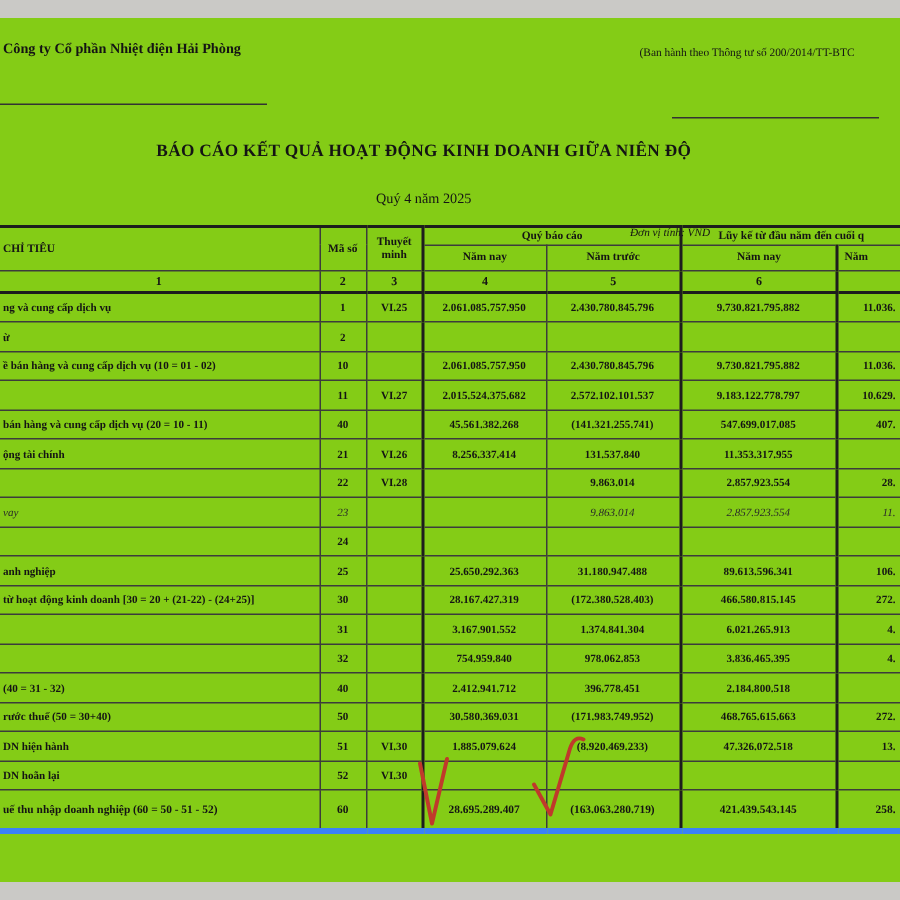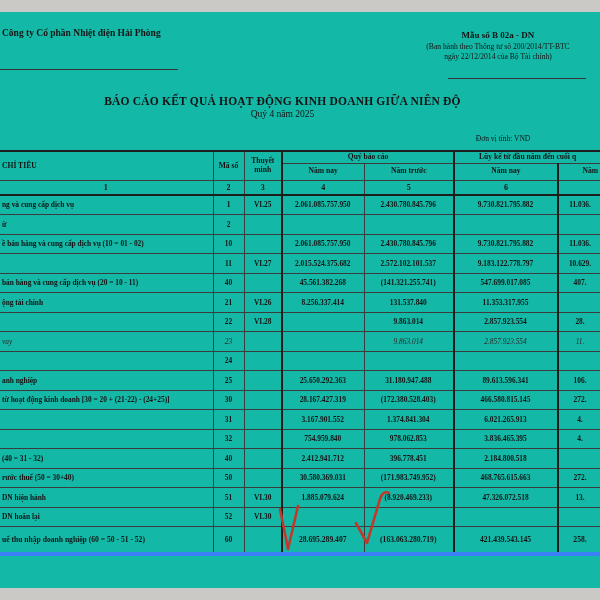--- a/index.html
+++ b/index.html
@@ -1,65 +1,63 @@
 <!DOCTYPE html>
 <html><head>
 <meta charset="utf-8">
 <style>
   html,body{margin:0;padding:0;background:#fff;}
-  .viewport{position:relative;width:600px;height:600px;background:#14b8a6;overflow:hidden;
+  .viewport{position:relative;width:600px;height:600px;background:#84cc16;overflow:hidden;
             font-family:"Liberation Serif","DejaVu Serif",serif;color:#141414;}
   .strip{position:absolute;left:0;width:600px;height:12px;background:#cac9c6;}
   .strip.top{top:0;}
   .strip.bottom{top:588px;}
 
   .company{position:absolute;left:2px;top:27px;font-size:9.5px;font-weight:bold;line-height:1.45;white-space:nowrap;}
   .company-underline{position:absolute;left:0;top:69px;width:178px;border-top:1px solid #333;}
 
   .form-block{position:absolute;left:398px;top:30px;width:200px;text-align:center;line-height:1.3;}
   .form-line1{font-size:9px;font-weight:bold;}
   .form-line2,.form-line3{font-size:7.6px;}
   .form-underline{position:absolute;left:448px;top:78px;width:138px;border-top:1px solid #333;}
 
   .title{position:absolute;left:0;top:95px;width:565px;text-align:center;font-size:11.5px;font-weight:bold;letter-spacing:.2px;}
-  .subtitle{position:absolute;left:0;top:109px;width:565px;text-align:center;font-size:9.5px;}
-  .unit-note{position:absolute;left:420px;top:134px;width:166px;text-align:center;font-size:7.5px;}
+  .subtitle{position:absolute;left:0;top:128px;width:565px;text-align:center;font-size:9.5px;}
+  .unit-note{position:absolute;left:420px;top:150px;width:166px;text-align:left;font-style:italic;font-size:7.5px;}
 
   table.report{position:absolute;left:0;top:150px;width:600px;border-collapse:collapse;table-layout:fixed;}
   th,td{border:1px solid #3c3c3c;padding:0 3px;overflow:hidden;white-space:nowrap;vertical-align:middle;}
   thead th{font-size:7.6px;font-weight:bold;text-align:center;padding:1px 2px;white-space:normal;line-height:1.15;}
   thead tr.h1 th{border-top:2px solid #1d1d1d;}
   thead tr.h3 td{font-size:8px;font-weight:bold;text-align:center;height:13px;border-bottom:2px solid #1d1d1d;}
   tbody td{height:18.5px;font-size:7.4px;font-weight:bold;}
   .c-label{text-align:left;border-left:none !important;padding-left:2px;}
   .c-code,.c-note{text-align:center;}
   .c-qn,.c-qp,.c-yn{text-align:center;padding-right:4px;}
-  .c-yp{text-align:center;padding-left:4px;border-right:none !important;}
+  .c-yp{text-align:right;padding-left:4px;border-right:none !important;}
   .b-heavy-left{border-left:2px solid #1d1d1d !important;}
   tr.italic td{font-weight:normal;font-style:italic;color:#2a2a2a;}
   tr.total td{height:25px;font-size:7.6px;border-bottom:4px solid #3b82f6;}
   .footer-note{position:absolute;left:2px;top:556px;font-style:italic;font-size:8.5px;color:#222;white-space:nowrap;}
   .checkmark{position:absolute;pointer-events:none;}
 </style>
 </head>
 <body>
 
 <div class="viewport">
   <div class="strip top"></div>
   <div class="strip bottom"></div>
 
   <div class="company">
     <div>Công ty Cổ phần Nhiệt điện Hải Phòng</div>
   </div>
   <div class="company-underline"></div>
 
   <div class="form-block">
-    <div class="form-line1">Mẫu số B 02a - DN</div>
     <div class="form-line2">(Ban hành theo Thông tư số 200/2014/TT-BTC</div>
-    <div class="form-line3">ngày 22/12/2014 của Bộ Tài chính)</div>
   </div>
   <div class="form-underline"></div>
 
   <div class="title">BÁO CÁO KẾT QUẢ HOẠT ĐỘNG KINH DOANH GIỮA NIÊN ĐỘ</div>
   <div class="subtitle">Quý 4 năm 2025</div>
   <div class="unit-note">Đơn vị tính: VND</div>
 
   <table class="report">
     <colgroup>
       <col style="width:213px">
@@ -75,21 +73,21 @@
         <th rowspan="2" class="c-label" style="height:22px">CHỈ TIÊU</th>
         <th rowspan="2">Mã số</th>
         <th rowspan="2">Thuyết minh</th>
         <th colspan="2" class="b-heavy-left">Quý báo cáo</th>
         <th colspan="2" class="b-heavy-left" style="border-right:none">Lũy kế từ đầu năm đến cuối q</th>
       </tr>
       <tr class="h2">
         <th class="b-heavy-left" style="height:14px">Năm nay</th>
         <th>Năm trước</th>
         <th class="b-heavy-left">Năm nay</th>
-        <th class="b-heavy-left" style="border-right:none;text-align:right;padding-left:4px">Năm</th>
+        <th class="b-heavy-left" style="border-right:none;text-align:left;padding-left:4px">Năm</th>
       </tr>
       <tr class="h3">
         <td class="c-label" style="text-align:center">1</td>
         <td>2</td>
         <td>3</td>
         <td class="b-heavy-left">4</td>
         <td>5</td>
         <td class="b-heavy-left">6</td>
         <td class="b-heavy-left" style="border-right:none"></td>
       </tr>

